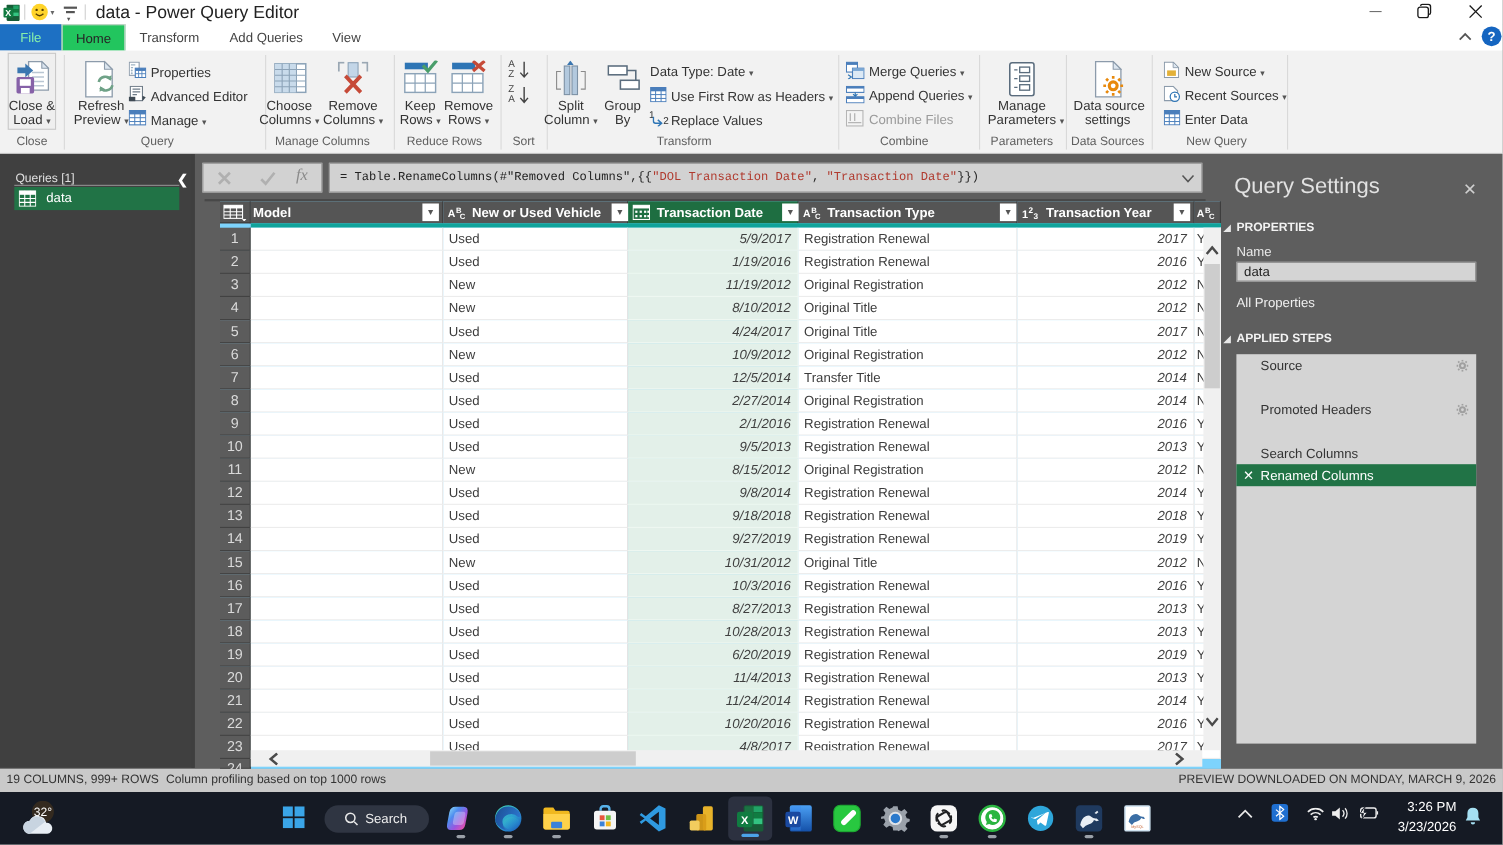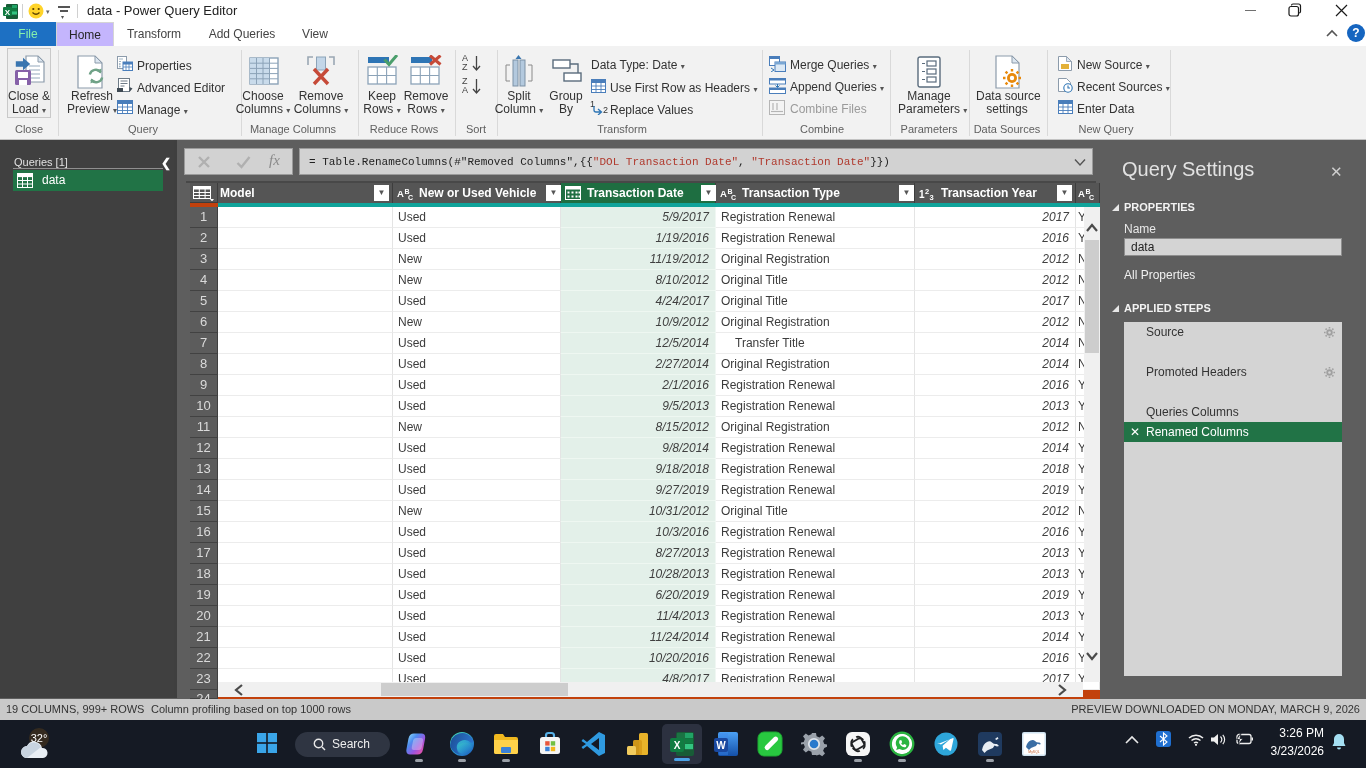--- a/index.html
+++ b/index.html
@@ -5,21 +5,21 @@
 * { margin:0; padding:0; box-sizing:border-box; }
 html,body { width:1366px; height:768px; overflow:hidden; }
 body { font-family:"Liberation Sans", sans-serif; position:relative; background:#fff; }
 .abs { position:absolute; }
 
 
 #titlebar { left:0; top:0; width:1366px; height:22px; background:#fff; }
 #tabrow { left:0; top:22px; width:1366px; height:24px; background:#fff; }
 .tab { position:absolute; top:0; height:24px; line-height:24px; font-size:12px; color:#444; text-align:center; }
 #filetab { left:0; width:56px; background:#1d70c3; color:#86efac; }
-#hometab { left:56px; width:58px; background:#c4b5fd; border:1px solid #d5d5d5; border-bottom:none; color:#262626; }
+#hometab { left:56px; width:58px; background:#22c55e; border:1px solid #d5d5d5; border-bottom:none; color:#262626; }
 
 
 #ribbon { left:0; top:46px; width:1366px; height:94px; background:#f2f2f2; border-bottom:1px solid #c3c3c3; }
 .gsep { position:absolute; top:4px; width:1px; height:86px; background:#d9d9d9; }
 .glabel { position:absolute; top:77px; height:12px; font-size:11px; color:#5f5f5f; text-align:center; white-space:nowrap; }
 .btxt { position:absolute; font-size:12px; color:#333; white-space:nowrap; }
 .big2 { position:absolute; font-size:12px; color:#333; text-align:center; line-height:13px; white-space:nowrap; }
 .arr { font-size:8px; color:#555; }
 .gray { color:#9a9a9a; }
 
@@ -31,21 +31,21 @@
 #qitem { position:absolute; left:13px; top:30px; width:150px; height:21px; background:#217346; color:#fff; font-size:12px; line-height:21px; }
 
 
 .fbox { position:absolute; background:#d2d2d2; border:1px solid #9b9b9b; }
 #fx1 { left:184px; top:8px; width:109px; height:27px; }
 #fx2 { left:299px; top:8px; width:794px; height:27px; }
 #fx2 .code { position:absolute; left:9px; top:7px; font-family:"Liberation Mono", monospace; font-size:11px; color:#222; white-space:pre; }
 .red { color:#b03a2e; }
 
 
-#grid { position:absolute; left:190px; top:43px; width:910px; height:516px; background:#c2410c; }
+#grid { position:absolute; left:200px; top:43px; width:910px; height:516px; background:#7dd3fc; }
 .hcell { position:absolute; top:0; height:20px; background:#555555; color:#fff; font-size:12px; font-weight:bold; line-height:20px; border-right:1px solid #3d3d3d; }
 #teal { position:absolute; left:28px; top:20px; width:882px; height:4px; background:#10a39a; }
 .fbtn { position:absolute; top:2px; width:15px; height:16px; background:#fff; text-align:center; line-height:15px; font-size:8px; color:#555; }
 .row { position:absolute; height:21px; }
 .cell { position:absolute; top:0; height:21px; background:#fff; font-size:12px; color:#3c3c3c; line-height:20px; border-right:1px solid #e4e4e4; border-bottom:1px solid #ececec; overflow:hidden; }
 .cgreen { background:#e3f0e9; border-bottom:1px solid #eef7f1; border-right:1px solid #f0f7f3; }
 .rn { position:absolute; left:0; width:28px; height:21px; background:#5c5c5c; color:#dadada; font-size:13px; text-align:center; line-height:20px; border-bottom:1px solid #424242; border-right:1px solid #404040; }
 .it { font-style:italic; text-align:right; padding-right:6px; color:#404040; }
 
 
@@ -86,21 +86,21 @@
     <circle cx="8" cy="8" r="7.5" fill="#ffd42a"></circle>
     <circle cx="5.3" cy="6" r="1.1" fill="#5a4000"></circle>
     <circle cx="10.7" cy="6" r="1.1" fill="#5a4000"></circle>
     <path d="M4.5 9.5 Q8 13 11.5 9.5" stroke="#5a4000" stroke-width="1.2" fill="none"></path>
   </svg>
   <div style="position:absolute;left:46px;top:8px;font-size:7px;color:#666;">▾</div>
   <div style="position:absolute;left:58px;top:6px;width:12px;height:2px;background:#555;"></div>
   <div style="position:absolute;left:60px;top:10px;width:8px;height:2px;background:#555;"></div>
   <div style="position:absolute;left:61px;top:13px;font-size:6px;color:#555;">▾</div>
   <div style="position:absolute;left:77px;top:4px;width:1px;height:14px;background:#d0d0d0;"></div>
-  <div style="position:absolute;left:87px;top:3px;font-size:13px;color:#222;">data - Power Query Editor</div>
+  <div style="position:absolute;left:87px;top:3px;font-size:16px;color:#222;">data - Power Query Editor</div>
   <div style="position:absolute;left:1245px;top:10px;width:11px;height:1px;background:#707070;"></div>
   <svg style="position:absolute;left:1288px;top:3px;" width="14" height="14" viewBox="0 0 14 14">
     <rect x="1" y="3.5" width="9.5" height="9.5" rx="2" fill="none" stroke="#1a1a1a" stroke-width="1.2"></rect>
     <path d="M3.5 2.5 Q3.5 1 5 1 H10.5 Q12.5 1 12.5 3 V8.5 Q12.5 10 11 10" fill="none" stroke="#1a1a1a" stroke-width="1.2"></path>
   </svg>
   <svg style="position:absolute;left:1335px;top:4px;" width="13" height="13" viewBox="0 0 13 13">
     <path d="M1 1 L12 12 M12 1 L1 12" stroke="#1a1a1a" stroke-width="1.2"></path>
   </svg>
 </div>
 <div class="abs" id="tabrow">
@@ -443,21 +443,21 @@
         <div class="cell cgreen it" style="left:371px;width:155px;">10/9/2012</div>
         <div class="cell" style="left:526px;width:199px;padding-left:5px;">Original Registration</div>
         <div class="cell it" style="left:725px;width:161px;">2012</div>
         <div class="cell" style="left:886px;width:24px;padding-left:2px;">N</div>
       </div>
       <div class="row" style="left:0;top:150px;width:910px;">
         <div class="rn">7</div>
         <div class="cell" style="left:28px;width:175px;"></div>
         <div class="cell" style="left:203px;width:168px;padding-left:5px;">Used</div>
         <div class="cell cgreen it" style="left:371px;width:155px;">12/5/2014</div>
-        <div class="cell" style="left:526px;width:199px;padding-left:19px;">Transfer Title</div>
+        <div class="cell" style="left:526px;width:199px;padding-left:5px;">Transfer Title</div>
         <div class="cell it" style="left:725px;width:161px;">2014</div>
         <div class="cell" style="left:886px;width:24px;padding-left:2px;">N</div>
       </div>
       <div class="row" style="left:0;top:171px;width:910px;">
         <div class="rn">8</div>
         <div class="cell" style="left:28px;width:175px;"></div>
         <div class="cell" style="left:203px;width:168px;padding-left:5px;">Used</div>
         <div class="cell cgreen it" style="left:371px;width:155px;">2/27/2014</div>
         <div class="cell" style="left:526px;width:199px;padding-left:5px;">Original Registration</div>
         <div class="cell it" style="left:725px;width:161px;">2014</div>
@@ -640,21 +640,21 @@
           </svg></div>
         <div class="step" style="top:40px;">Promoted Headers<svg style="position:absolute;right:7px;top:5px;" width="11" height="11" viewBox="0 0 11 11">
             <g fill="#a0a0a0">
               <circle cx="5.5" cy="5.5" r="3.2"></circle>
               <g stroke="#a0a0a0" stroke-width="1.6">
                 <path d="M5.5 1.6V0M5.5 9.4V11M1.6 5.5H0M9.4 5.5H11M2.7 2.7L1.6 1.6M8.3 8.3l1.1 1.1M2.7 8.3L1.6 9.4M8.3 2.7l1.1-1.1"></path>
               </g>
             </g>
             <circle cx="5.5" cy="5.5" r="1.3" fill="#d4d4d4"></circle>
           </svg></div>
-        <div class="step" style="top:80px;">Queries Columns</div>
+        <div class="step" style="top:80px;">Search Columns</div>
         <div class="step" id="stepsel" style="top:100px;"><span style="position:absolute;left:6px;">✕</span>Renamed Columns</div>
       </div>
   </div>
 </div>
 <div class="abs" id="statusbar">
   <span style="position:absolute;left:6px;top:4px;">19 COLUMNS, 999+ ROWS</span>
   <span style="position:absolute;left:151px;top:4px;">Column profiling based on top 1000 rows</span>
   <span style="position:absolute;right:6px;top:4px;">PREVIEW DOWNLOADED ON MONDAY, MARCH 9, 2026</span>
 </div>
 <div class="abs" id="taskbar">

